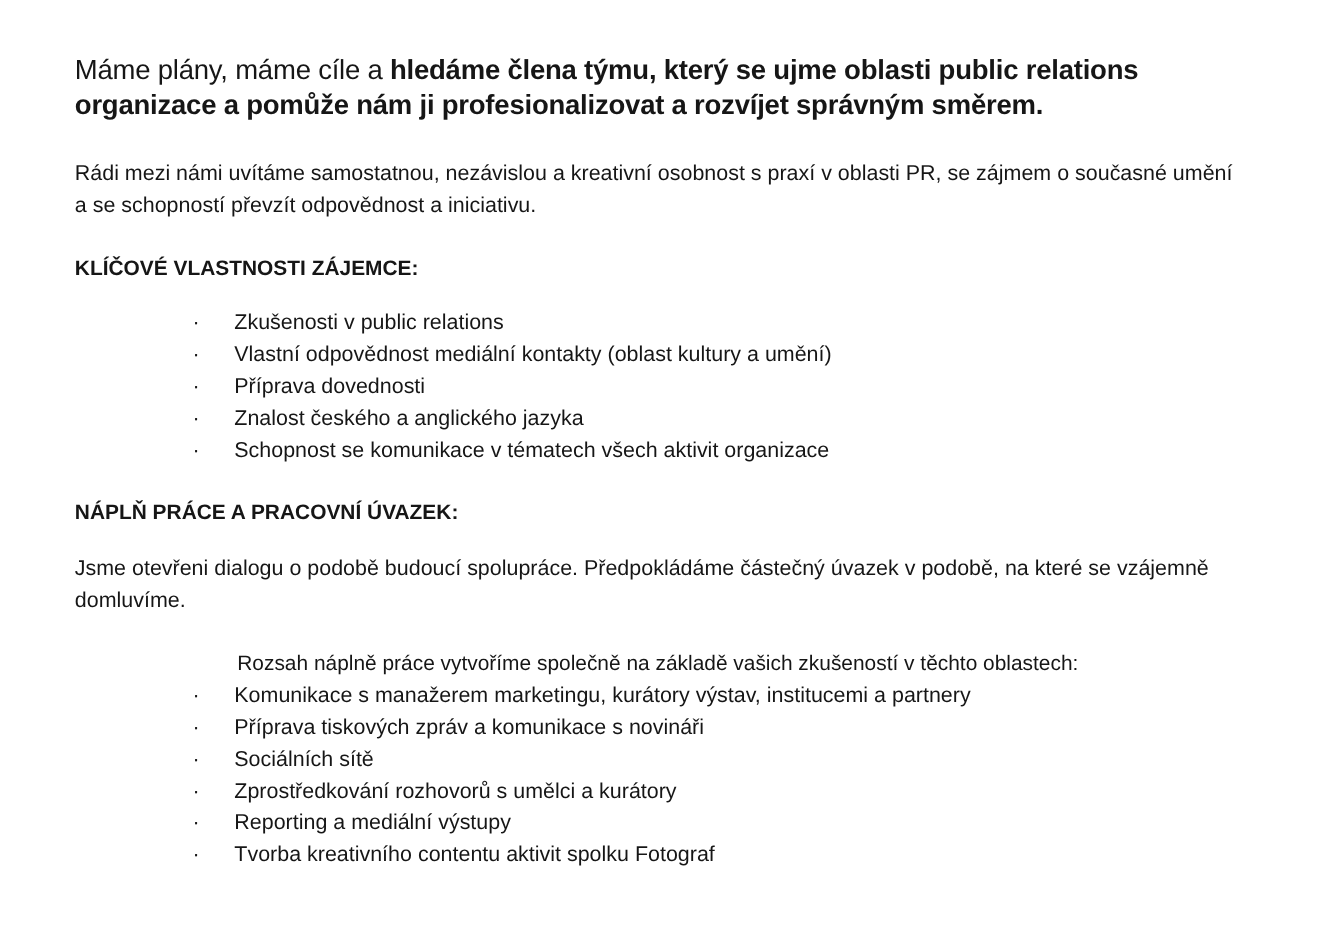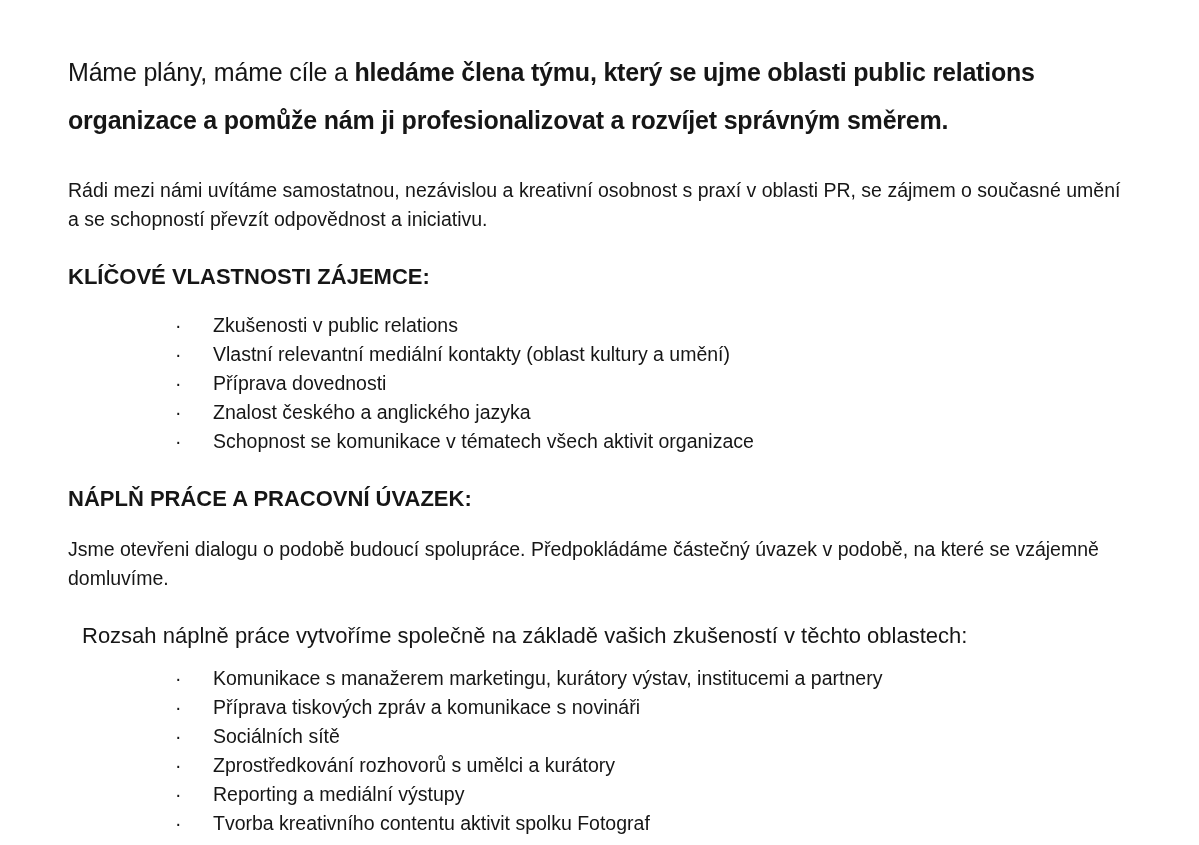--- a/index.html
+++ b/index.html
@@ -16,34 +16,34 @@
     -webkit-font-smoothing: antialiased;
   }
   .page {
     box-sizing: border-box;
     width: 1199px;
     height: 845px;
     padding: 48px 64px 0 68px;
   }
   .intro {
     font-size: 25px;
-    line-height: 48px;
+    line-height: 32px;
     letter-spacing: -0.2px;
     margin: 0 0 32px 0;
     max-width: 1020px;
   }
   .intro .bold { font-weight: bold; }
   .body-text {
     font-size: 19.5px;
     line-height: 29px;
     margin: 0 12px 28px 0;
     max-width: 1060px;
   }
   .section-heading {
-    font-size: 22px;
+    font-size: 19px;
     font-weight: bold;
     line-height: 29px;
     margin: 0 0 20px 0;
   }
   .section-heading.second { margin-top: 28px; margin-bottom: 22px; }
   .bullet-list {
     list-style: none;
     margin: 0;
     padding: 0;
   }
@@ -51,24 +51,25 @@
     display: flex;
     font-size: 19.5px;
     line-height: 29px;
     padding-left: 107px;
   }
   .bullet-list li .dot {
     flex: 0 0 38px;
     font-size: 19.5px;
   }
   .lead {
-    font-size: 22px;
+    font-size: 19px;
     line-height: 29px;
-    margin: 14px;
+    margin: 0;
     max-width: 1060px;
+    text-align: center;
   }
   .gap-after-list { margin-bottom: 4px; }
 </style>
 </head>
 <body>
 
 <div class="page">
 
   <p class="intro"><span>Máme plány, máme cíle a </span><span class="bold">hledáme člena týmu, který se ujme oblasti public relations organizace a pomůže nám ji profesionalizovat a rozvíjet správným směrem.</span></p>
 
@@ -78,21 +79,21 @@
 
   <ul class="bullet-list gap-after-list">
 
       <li>
         <span class="dot">·</span>
         <span>Zkušenosti v public relations</span>
       </li>
 
       <li>
         <span class="dot">·</span>
-        <span>Vlastní relevantní mediální kontakty (oblast kultury a umění)</span>
+        <span>Vlastní odpovědnost mediální kontakty (oblast kultury a umění)</span>
       </li>
 
       <li>
         <span class="dot">·</span>
         <span>Příprava dovednosti</span>
       </li>
 
       <li>
         <span class="dot">·</span>
         <span>Znalost českého a anglického jazyka</span>

